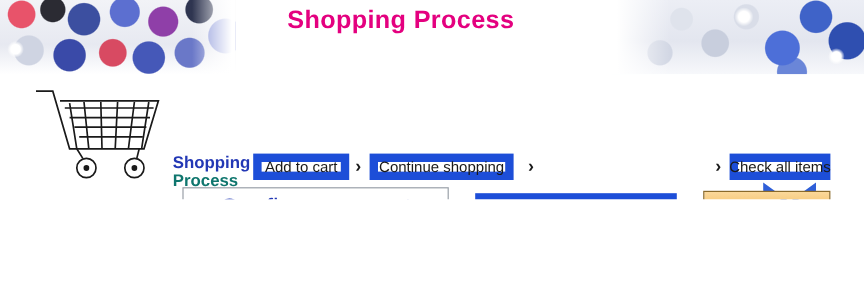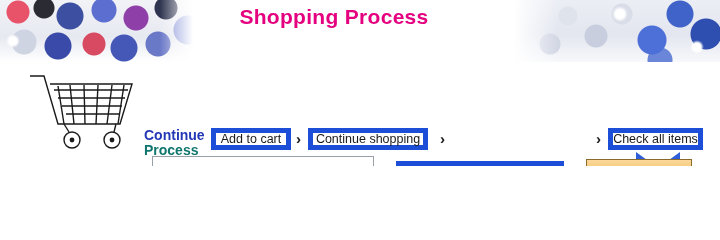--- a/index.html
+++ b/index.html
@@ -86,42 +86,42 @@
     position:absolute;left:144px;top:66px;
     font-size:14px;font-weight:bold;color:#2338b5;line-height:14px;
   }
   .label-process{
     position:absolute;left:144px;top:81px;
     font-size:14px;font-weight:bold;color:#0f766e;line-height:14px;
   }
   .node{
     position:absolute;
     box-sizing:border-box;
-    border:5px solid #1d4ed8;
+    border:7px solid #1d4ed8;
     background:#ffffff;
     color:#1a1a1a;
     font-size:12.5px;
     display:flex;align-items:center;justify-content:center;
     white-space:nowrap;
     height:22px;
   }
   .arrow{
     position:absolute;
     font-size:15px;
     color:#1a1a1a;
     line-height:15px;
     font-weight:bold;
   }
   .n-add{left:211px;top:66px;width:80px;}
   .a1{left:296px;top:69px;}
   .n-continue{left:308px;top:66px;width:120px;}
   .a2{left:440px;top:69px;}
   .n-viewcart{left:452px;top:66px;width:140px;}
   .a3{left:596px;top:69px;}
-  .n-checkall{left:608px;top:66px;width:95px;}
+  .n-checkall{left:608px;top:66px;width:84px;}
 
   .down-arrow{
     position:absolute;left:634px;top:88px;width:48px;height:20px;
   }
   .n-confirm{
     position:absolute;left:152px;top:94px;width:220px;height:34px;
     border:1px solid #9aa0a8;background:#ffffff;
     display:flex;align-items:center;justify-content:center;
     color:#2338b5;font-size:21px;white-space:nowrap;
   }
@@ -161,21 +161,21 @@
         <circle cx="44" cy="72" r="8"></circle>
         <circle cx="84" cy="72" r="8"></circle>
         <path d="M36 56 L41 64 M88 56 L86 64"></path>
       </g>
       <g fill="#1a1a1a">
         <circle cx="44" cy="72" r="2.4"></circle>
         <circle cx="84" cy="72" r="2.4"></circle>
       </g>
     </svg>
 
-    <div class="label-shopping">Continue</div>
+    <div class="label-shopping">Shopping</div>
     <div class="label-process">Process</div>
 
     <div class="node n-add">Add to cart</div>
     <div class="arrow a1">›</div>
     <div class="node n-continue">Continue shopping</div>
     <div class="arrow a2">›</div>
     <div class="arrow a3">›</div>
     <div class="node n-checkall">Check all items</div>
 
     <svg class="down-arrow" viewBox="0 0 48 20">

